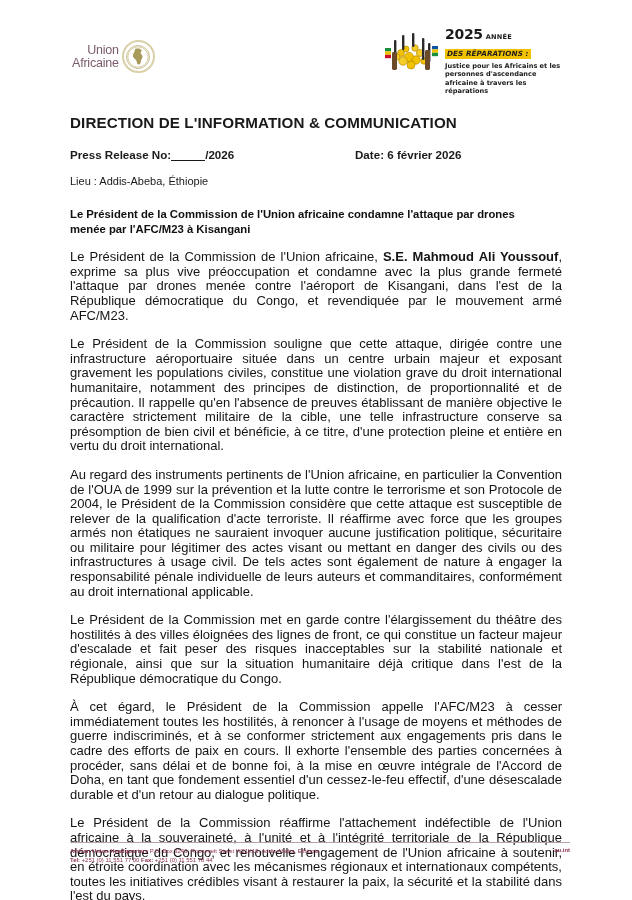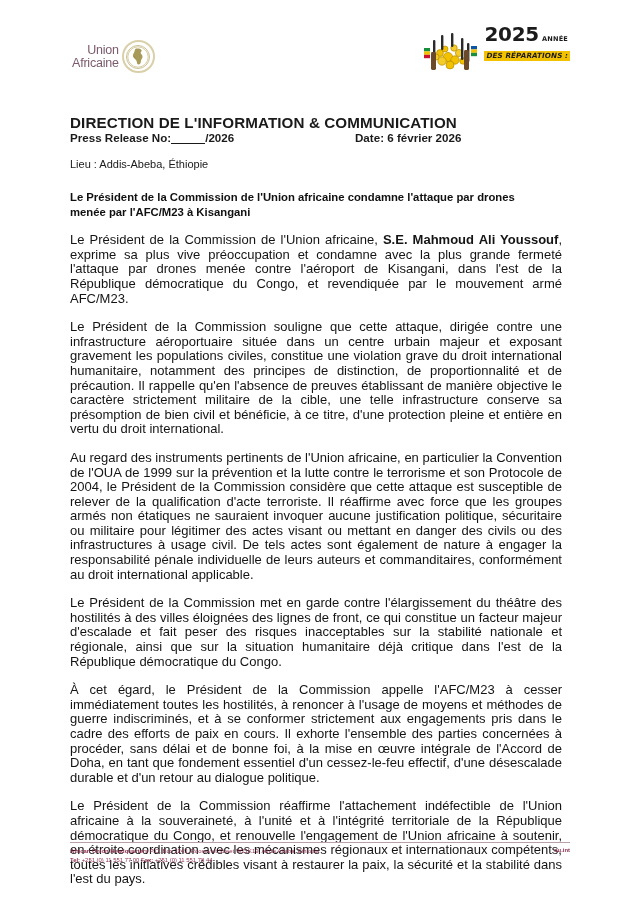--- a/index.html
+++ b/index.html
@@ -87,21 +87,21 @@
     font-family: "DejaVu Sans", sans-serif;
     color: #1b1b1b;
     padding-top: 1px;
   }
   .banner-line1 {
     display: flex;
     align-items: baseline;
     gap: 3px;
   }
   .banner-year {
-    font-size: 20px;
+    font-size: 14px;
     font-weight: bold;
     letter-spacing: -0.3px;
     line-height: 14px;
   }
   .banner-annee {
     font-size: 6.6px;
     font-weight: bold;
     letter-spacing: 0.2px;
   }
   .banner-line2 {
@@ -129,20 +129,21 @@
   }
   .dept-title {
     font-size: 15.2px;
     font-weight: bold;
     letter-spacing: 0.1px;
     color: #1a1a1a;
     margin: 18px 0 0 0;
   }
   .meta-row {
     display: flex;
+    margin-top: 17px;
     font-size: 11.6px;
     font-weight: bold;
     color: #1a1a1a;
     align-items: center;
   }
   .meta-left { flex: 0 0 285px; }
   .meta-underline {
     display: inline-block;
     border-bottom: 1px solid #1a1a1a;
     width: 34px;
@@ -274,20 +275,21 @@
             <rect x="50" y="26.8" width="6" height="3.4" fill="#178f3c"></rect>
           </g>
         </svg>
       </div>
       <div class="banner-text">
         <div class="banner-line1">
           <span class="banner-year">2025</span>
           <span class="banner-annee">ANNÉE</span>
         </div>
         <div class="banner-line2">DES RÉPARATIONS :</div>
+        <div class="banner-line3">Justice pour les Africains et les personnes d'ascendance africaine à travers les réparations</div>
       </div>
     </div>
   </div>
 
   <div class="content">
 
     <h1 class="dept-title">DIRECTION DE L'INFORMATION &amp; COMMUNICATION</h1>
 
     <div class="meta-row">
       <div class="meta-left">

